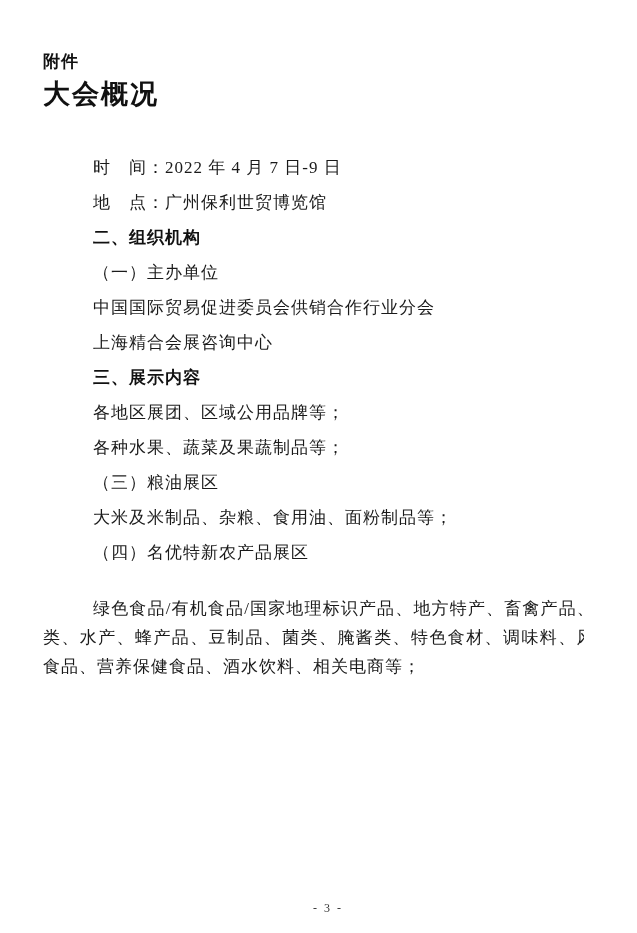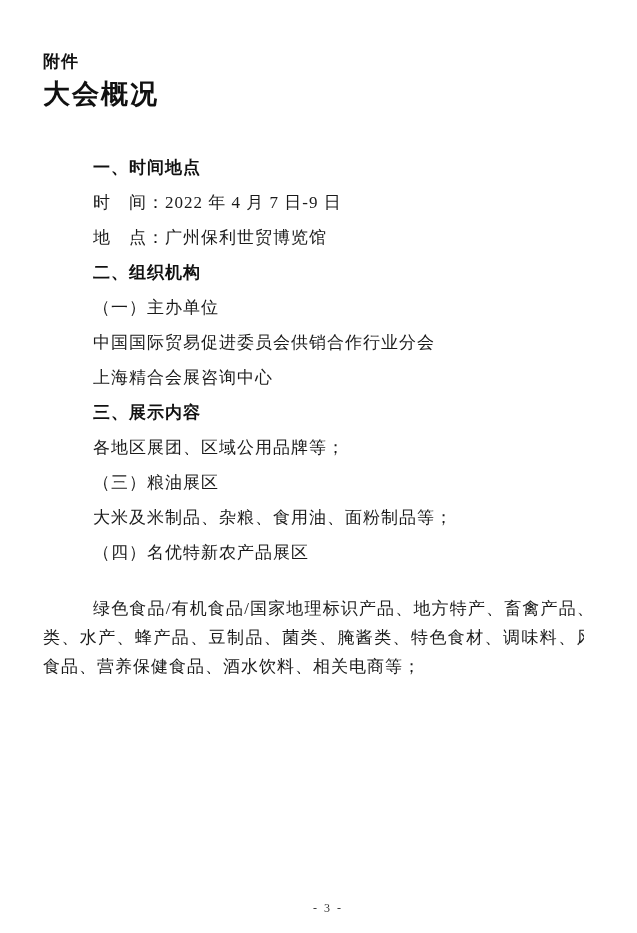--- a/index.html
+++ b/index.html
@@ -85,29 +85,29 @@
 </head>
 <body>
 
 <div class="page">
 
   <div class="attachment-label">附件</div>
 
   <div class="doc-title">大会概况</div>
 
   <div class="content">
-    <div class="line line-heading">一、时间地点</div>
     <div class="line line-body">时　间：2022 年 4 月 7 日-9 日</div>
     <div class="line line-body">地　点：广州保利世贸博览馆</div>
     <div class="line line-heading">二、组织机构</div>
     <div class="line line-body">（一）主办单位</div>
     <div class="line line-body">中国国际贸易促进委员会供销合作行业分会</div>
     <div class="line line-body">上海精合会展咨询中心</div>
     <div class="line line-heading">三、展示内容</div>
     <div class="line line-body">各地区展团、区域公用品牌等；</div>
+    <div class="line line-body">各种水果、蔬菜及果蔬制品等；</div>
     <div class="line line-body">（三）粮油展区</div>
     <div class="line line-body">大米及米制品、杂粮、食用油、面粉制品等；</div>
     <div class="line line-body">（四）名优特新农产品展区</div>
     <div class="line line-para">绿色食品/有机食品/国家地理标识产品、地方特产、畜禽产品、肉类、水产、蜂产品、豆制品、菌类、腌酱类、特色食材、调味料、风味食品、营养保健食品、酒水饮料、相关电商等；</div>
   </div>
 
   <div class="footer">- 3 -</div>
 
 </div>
 

